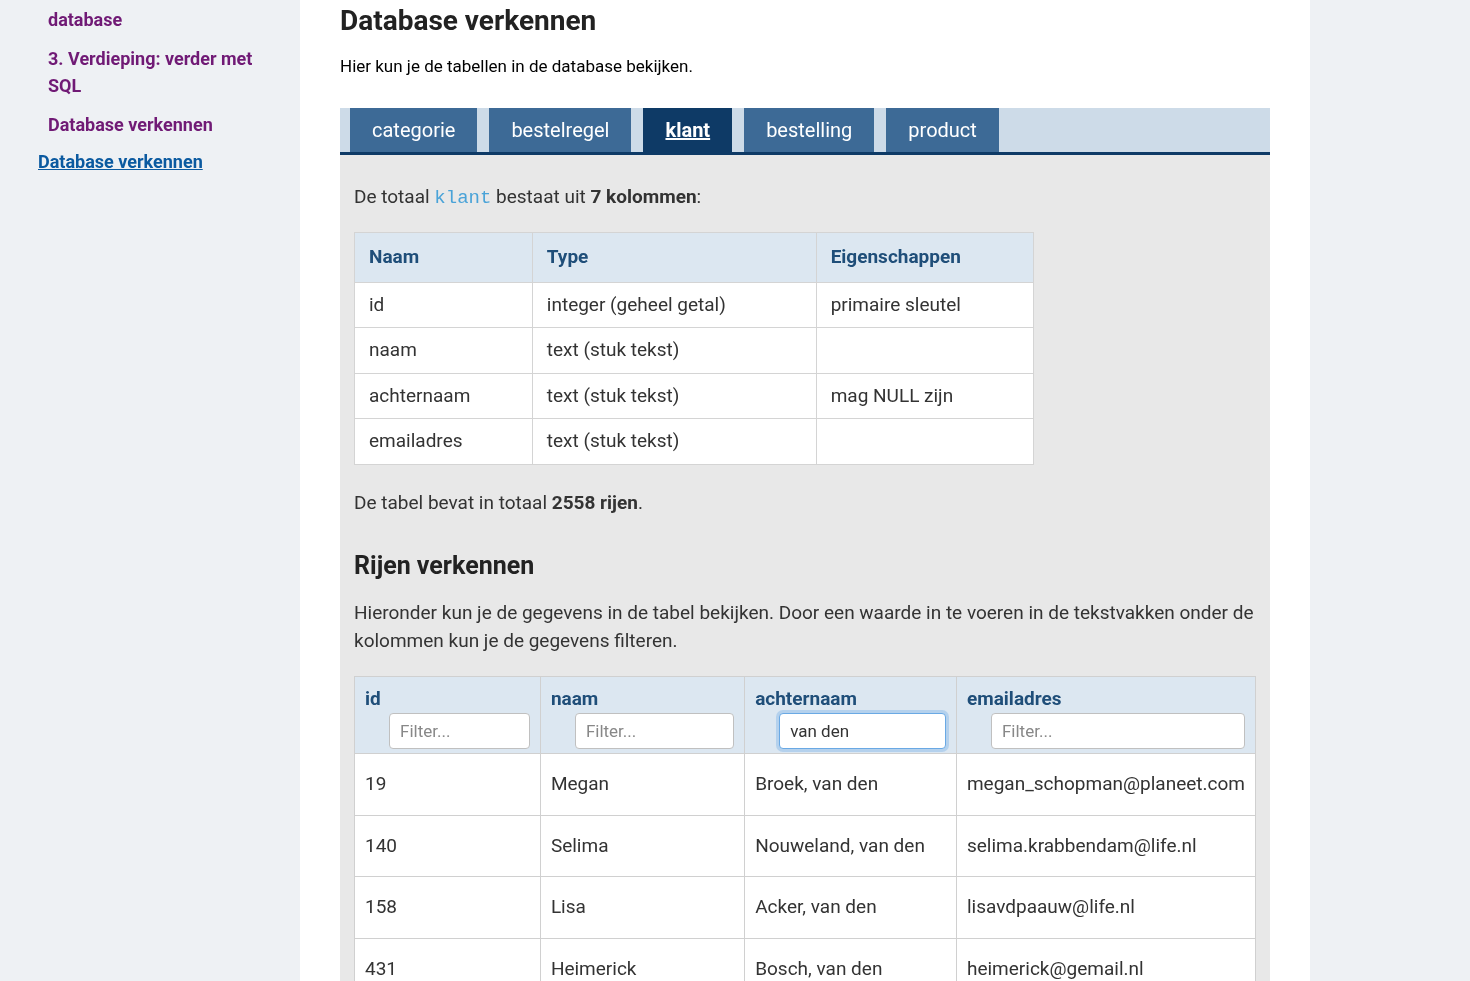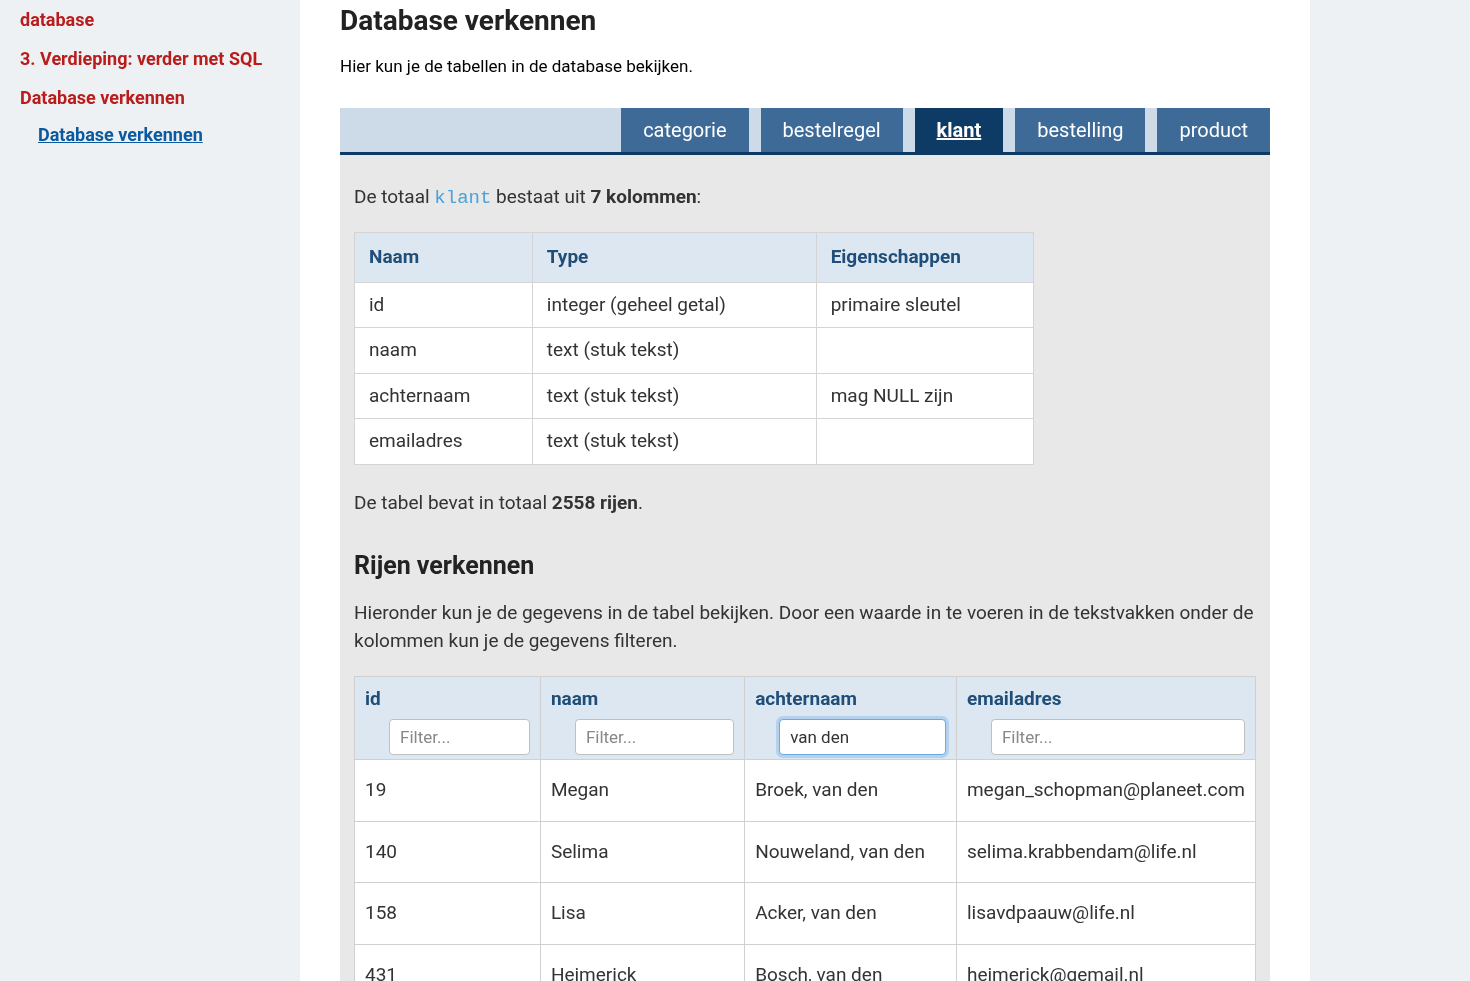--- a/index.html
+++ b/index.html
@@ -15,23 +15,24 @@
     min-height: 100vh;
   }
   .sidebar {
     width: 300px;
     background: #eef1f4;
     padding: 0 20px 20px 20px;
     flex-shrink: 0;
   }
   .sidebar-item {
     font-weight: 700;
-    color: #b91c1c;
+    color: #701a75;
     padding: 6px 0;
     font-size: 18px;
+    margin-left: 28px;
   }
   .sidebar-sub {
     padding-left: 18px;
   }
   .sidebar-link {
     color: #0b5aa0;
     text-decoration: underline;
     font-weight: 700;
     font-size: 18px;
     display: inline-block;
@@ -56,21 +57,20 @@
   .panel {
     background: #e8e8e8;
     border-radius: 2px;
   }
   .tabs {
     display: flex;
     background: #cddbe8;
     border-bottom: 3px solid #0e3a66;
     padding-left: 10px;
     gap: 12px;
-    justify-content: flex-end;
   }
   .tab {
     background: #3d6a96;
     color: #fff;
     padding: 10px 22px;
     font-size: 20px;
     cursor: pointer;
     border: none;
     font-family: inherit;
   }
@@ -132,21 +132,20 @@
     background: #dce7f1;
     color: #1f4e79;
     font-weight: 700;
     text-align: left;
     padding: 8px 10px 4px 10px;
     border: 1px solid #d0d0d0;
     font-size: 19px;
     vertical-align: top;
   }
   table.data th .filter-wrap {
-    margin-top: 6px;
     padding-left: 24px;
   }
   table.data th input {
     width: 100%;
     padding: 7px 10px;
     font-size: 17px;
     border: 1px solid #c0c0c0;
     border-radius: 4px;
     font-family: inherit;
     color: #333;

